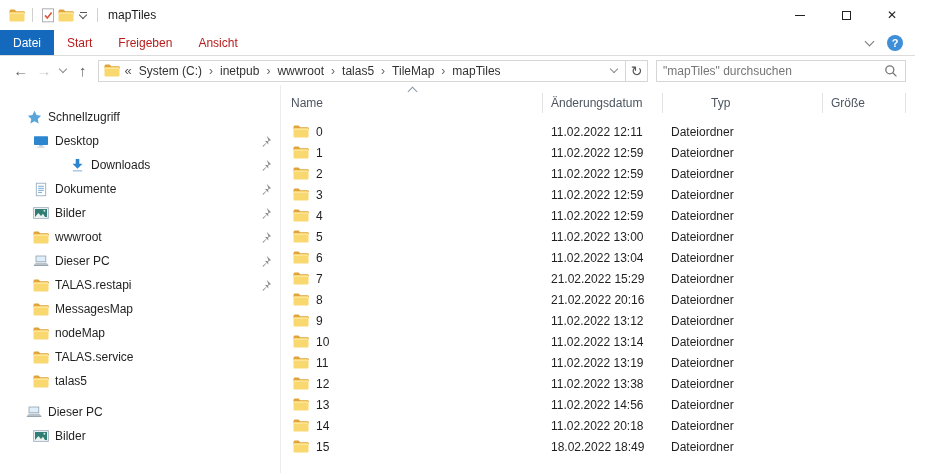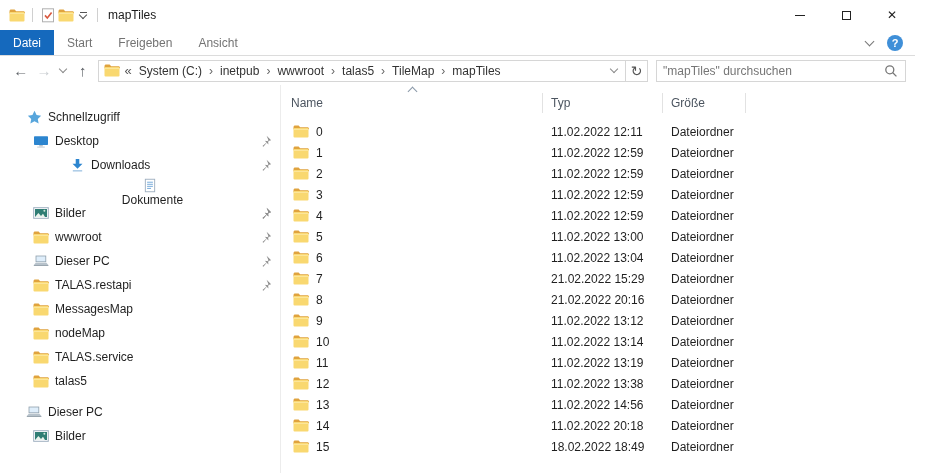--- a/index.html
+++ b/index.html
@@ -16,21 +16,21 @@
   .chev-down { width:6px; height:6px; border-right:1.4px solid #555; border-bottom:1.4px solid #555; transform:rotate(45deg); margin-top:-3px; }
   .tb-title { margin-left:4px; color:#1a1a1a; }
   .win-controls { margin-left:auto; display:flex; height:30px; }
   .ctrl { width:46px; height:30px; display:flex; align-items:center; justify-content:center; }
   .ctrl-min-glyph { width:10px; border-top:1px solid #222; }
   .ctrl-max-glyph { width:9px; height:9px; border:1px solid #222; }
   .ctrl-close-glyph { font-size:12px; color:#222; line-height:1; }
 
   
   .tabsrow { height:26px; display:flex; align-items:stretch; border-bottom:1px solid #dcdcdc; }
-  .tab { padding:0 13px; display:flex; align-items:center; color:#737373; }
+  .tab { padding:0 13px; display:flex; align-items:center; color:#b91c1c; }
   .tab.active { background:var(--accent,#1569bd); color:#fff; }
   .ribbon-right { margin-left:auto; display:flex; align-items:center; gap:14px; padding-right:12px; }
   .ribbon-chev { width:7px; height:7px; border-right:1.4px solid #777; border-bottom:1.4px solid #777; transform:rotate(45deg); margin-top:-3px; }
   .help-circle { width:16px; height:16px; border-radius:50%; background:var(--help,#3f8fd8); color:#fff;
     font-size:11px; font-weight:bold; display:flex; align-items:center; justify-content:center; }
 
   
   .toolbar { height:29px; display:flex; align-items:center; padding:0 9px; }
   .navbtn { width:24px; height:24px; display:flex; align-items:center; justify-content:center;
     font-size:15px; color:#5f6368; }
@@ -60,21 +60,21 @@
   .side-item .lbl { white-space:nowrap; color:#1f1f1f; }
   .pin { margin-left:auto; width:13px; height:13px; display:flex; align-items:center; justify-content:center; }
 
   .main { flex:1; position:relative; padding-left:0; overflow:hidden; }
   .sort-caret { position:absolute; top:3px; left:0; width:262px; display:flex; justify-content:center; }
   .sort-caret span { width:7px; height:7px; border-left:1px solid #8a98a8; border-top:1px solid #8a98a8; transform:rotate(45deg); }
   .listheader { display:flex; height:20px; margin-top:8px; align-items:center; color:#4c5560; }
   .hcell { height:20px; display:flex; align-items:center; border-right:1px solid #e2e2e2; padding-left:8px; }
   .hcell.c1 { width:262px; padding-left:10px; }
   .hcell.c2 { width:120px; }
-  .hcell.c3 { width:120px; }
+  .hcell.c3 { width:120px;margin-left:40px; }
   .hcell.c4 { width:83px;text-align:center; }
   .rows { margin-top:8px; }
   .frow { display:flex; height:21px; align-items:center; }
   .fc { padding-left:8px; white-space:nowrap; overflow:hidden; }
   .fc.c1 { width:262px; display:flex; align-items:center; padding-left:12px; }
   .fc.c1 .icon { width:16px; height:13px; margin-right:7px; flex:none; }
   .fc.c2 { width:120px; }
   .fc.c3 { width:120px; }
   .fc.c4 { width:83px; }
 </style>
@@ -206,21 +206,21 @@
             </svg>
           </span>
     <span class="lbl">Downloads</span>
   <span class="pin">
             <svg width="13" height="13" viewBox="0 0 13 13">
               <path d="M7.6.8l4.5 4.5-2 .5-1 1 .4 2.7-1.8-1.8-3.3 4.1-.9-.9 4.1-3.3L5.8 5.8l2.7.4 1-1z" fill="#8c8c8c"></path>
             </svg>
           </span>
         </div>
 
-  <div class="side-item" style="padding-left: 33px; flex-direction: column;">
+  <div class="side-item" style="padding-left: 33px;">
     <span class="icon">
             <svg width="14" height="15" viewBox="0 0 15 15">
               <rect x="2.5" y=".8" width="10" height="13.4" fill="#fff" stroke="#9fb0c0"></rect>
               <path d="M4.4 4h6.2M4.4 6.2h6.2M4.4 8.4h6.2M4.4 10.6h4.2" stroke="#6ea6d8" stroke-width="1"></path>
             </svg>
           </span>
     <span class="lbl">Dokumente</span>
   <span class="pin">
             <svg width="13" height="13" viewBox="0 0 13 13">
               <path d="M7.6.8l4.5 4.5-2 .5-1 1 .4 2.7-1.8-1.8-3.3 4.1-.9-.9 4.1-3.3L5.8 5.8l2.7.4 1-1z" fill="#8c8c8c"></path>
@@ -363,20 +363,21 @@
     <span class="lbl">Bilder</span>
   </div>
 </div>
 
     <div class="main">
       <div class="sort-caret">
           <span></span>
         </div>
       <div class="listheader">
         <div class="hcell c1">Name</div>
+        <div class="hcell c2">Änderungsdatum</div>
         <div class="hcell c3">Typ</div>
         <div class="hcell c4">Größe</div>
       </div>
       <div class="rows" id="rows">
   <div class="frow">
     <div class="fc c1">
               <span class="icon"><svg width="16" height="13" viewBox="0 0 16 13">
                   <path d="M.5 2.2C.5 1.3 1.2.6 2.1.6h3.5l1.6 1.6h7.2c.9 0 1.6.7 1.6 1.6v.4H.5z" fill="#e0a33e"></path>
                   <rect x=".5" y="2.9" width="15" height="9.6" rx="1" fill="#f9d870"></rect>
                   <path d="M.5 3.9h15v1.1H.5z" fill="#fce9a8" opacity=".75"></path>

